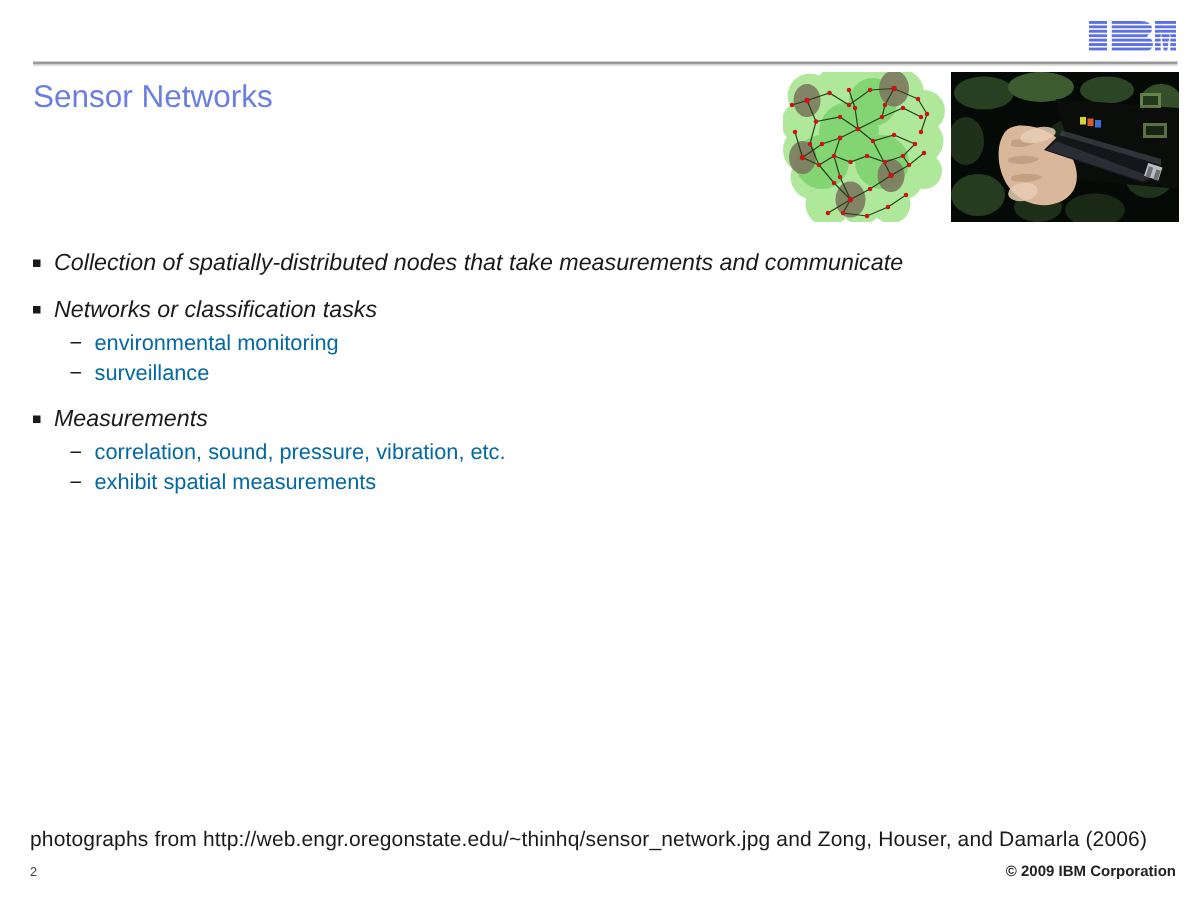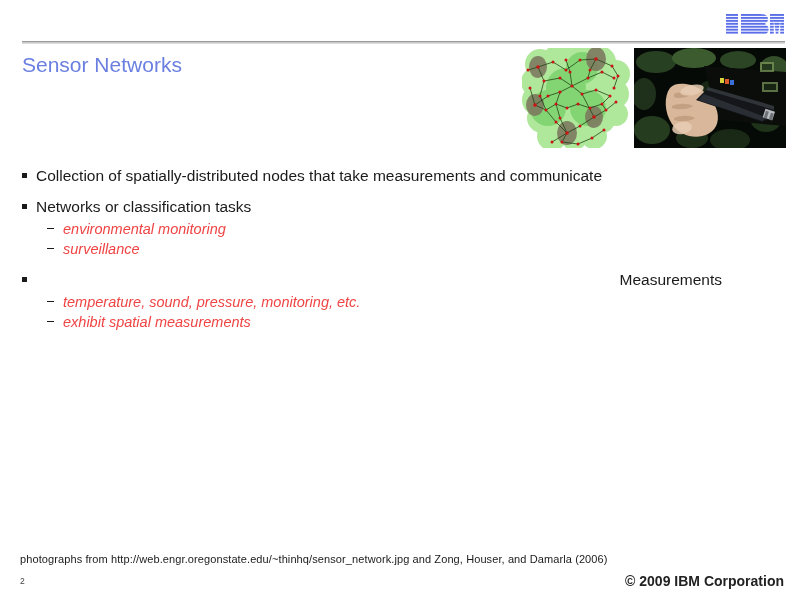--- a/index.html
+++ b/index.html
@@ -82,74 +82,74 @@
     top: 166px;
     width: 700px;
   }
   .lvl1 {
     position: relative;
     padding-left: 14px;
     font-size: 15.5px;
     line-height: 20px;
     color: #1a1a1a;
     margin-bottom: 11px;
+    font-style: italic;
   }
   .lvl1 .sq {
     position: absolute;
     left: 0px;
     top: 7px;
     width: 5px;
     height: 5px;
     background: #1a1a1a;
   }
   .lvl2-group { margin-top: 2px; }
   .lvl2 {
     position: relative;
     padding-left: 41px;
     font-size: 14.5px;
     line-height: 20px;
-    color: #ef4444;
-    font-style: italic;
+    color: #0369a1;
   }
   .lvl2 .dash {
     position: absolute;
     left: 25px;
     top: 9px;
     width: 7px;
     height: 1.4px;
     background: #1a1a1a;
   }
   .gap-after { margin-bottom: 11px; }
 
   
   .footnote {
     position: absolute;
     left: 20px;
     top: 554px;
-    font-size: 11px;
+    font-size: 14px;
     line-height: 11px;
     color: #1a1a1a;
     letter-spacing: 0.1px;
     white-space: nowrap;
   }
 
   
   .page-num {
     position: absolute;
     left: 20px;
     top: 576px;
     font-size: 8.5px;
     line-height: 11px;
     color: #444444;
   }
   .copyright {
     position: absolute;
     right: 16px;
     top: 576px;
-    font-size: 14px;
+    font-size: 10px;
     line-height: 11px;
     color: #222222;
     font-weight: bold;
     white-space: nowrap;
   }
 </style>
 </head>
 <body>
 
 <div class="slide">
@@ -402,28 +402,28 @@
           <span>environmental monitoring</span>
         </div>
         <div class="lvl2">
           <span class="dash"></span>
           <span>surveillance</span>
         </div>
       </div>
     </div>
 
     <div>
-      <div class="lvl1" style="margin-bottom:0;text-align:right;">
+      <div class="lvl1" style="margin-bottom:0;">
         <span class="sq"></span>
         <span>Measurements</span>
       </div>
       <div class="lvl2-group gap-after">
         <div class="lvl2">
           <span class="dash"></span>
-          <span>temperature, sound, pressure, monitoring, etc.</span>
+          <span>correlation, sound, pressure, vibration, etc.</span>
         </div>
         <div class="lvl2">
           <span class="dash"></span>
           <span>exhibit spatial measurements</span>
         </div>
       </div>
     </div>
 
 
   </div>

